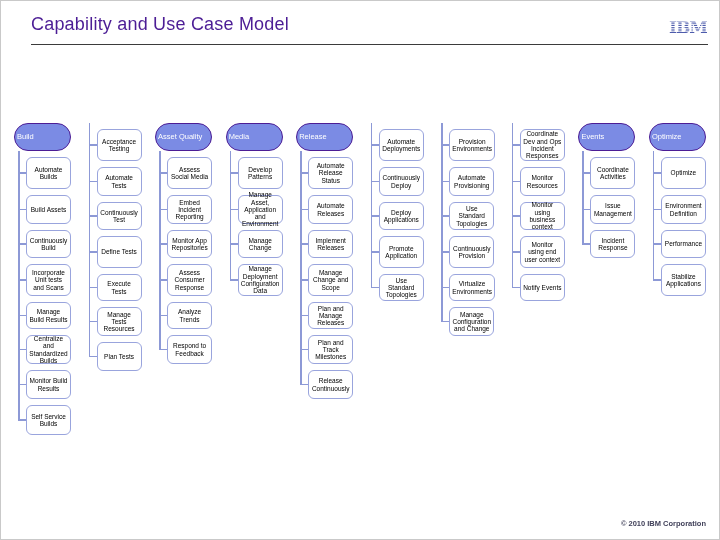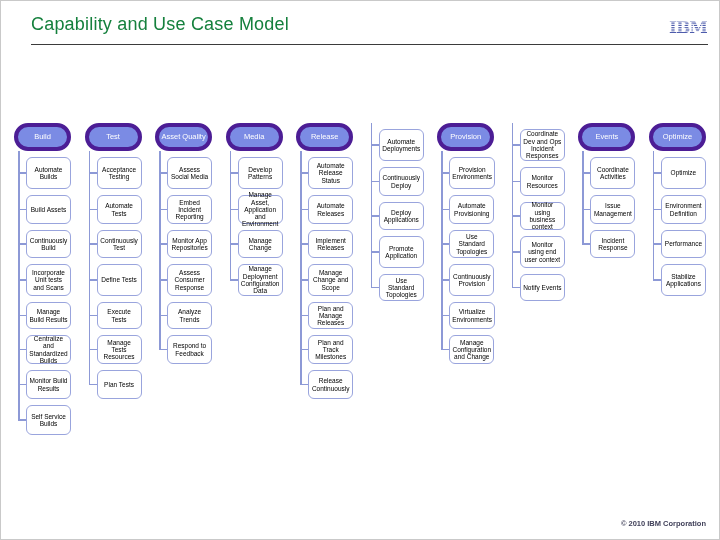--- a/index.html
+++ b/index.html
@@ -1,28 +1,28 @@
 <!DOCTYPE html>
 <html><head>
 <meta charset="utf-8">
 <style>
   html,body{margin:0;padding:0;background:#e8e8e8;}
   body{width:720px;height:540px;font-family:"Liberation Sans", sans-serif;}
   .slide{position:relative;width:720px;height:540px;background:#ffffff;border:1px solid #c9c9c9;box-sizing:border-box;overflow:hidden;}
 
   
-  .title{position:absolute;left:30px;top:13px;margin:0;font-size:18px;font-weight:400;color:#15803d;letter-spacing:.2px;}
+  .title{position:absolute;left:30px;top:13px;margin:0;font-size:18px;font-weight:400;color:#4c1d95;letter-spacing:.2px;}
   .title-rule{position:absolute;left:30px;top:43px;width:677px;height:1px;background:#3b3b3b;}
   .ibm-logo{position:absolute;right:12px;top:17px;}
 
   
   .diagram{position:absolute;left:13px;top:122px;right:13px;display:flex;justify-content:space-between;}
   .column{width:57px;display:flex;flex-direction:column;}
-  .stage-header{height:28px;background:#7b8be4;border:4px solid #4c1d95;border-radius:14px;color:#ffffff;
-    display:flex;align-items:center;justify-content:center;text-align:center;
+  .stage-header{height:28px;background:#7b8be4;border:1px solid #4c1d95;border-radius:14px;color:#ffffff;
+    display:flex;align-items:center;justify-content:flex-start;text-align:center;
     font-size:7.5px;line-height:1.15;padding:0 2px;box-sizing:border-box;}
   .slots{position:relative;margin-top:6px;}
   .slots::before{content:"";position:absolute;left:4px;top:-6px;width:1.5px;height:6px;background:#8d99d6;}
   .slot{position:relative;display:flex;}
   .slot::before{content:"";position:absolute;left:4px;top:0;bottom:0;width:1.5px;background:#8d99d6;}
   .slot:last-child::before{bottom:auto;height:calc(50% - 3px);}
   .slot::after{content:"";position:absolute;left:4px;top:calc(50% - 3.7px);width:8px;height:1.5px;background:#8d99d6;}
   .box{flex:1;margin-left:12px;margin-bottom:6px;background:#ffffff;border:1.5px solid #99a4dd;border-radius:6px;
     display:flex;align-items:center;justify-content:center;text-align:center;
     font-size:6.5px;line-height:1.12;color:#000000;padding:1px 2px;box-sizing:border-box;z-index:1;}
@@ -101,23 +101,20 @@
 
   <div class="slot row-8">
     <div class="box">
       <span class="cap-label">Self Service Builds</span>
     </div>
   </div>
 </div>
   </div>
 
   <div class="column">
-    <div class="stage-header">
-      <span class="stage-label">Test</span>
-    </div>
     <div class="slots">
   <div class="slot row-1">
     <div class="box">
       <span class="cap-label">Acceptance Testing</span>
     </div>
   </div>
 
   <div class="slot row-2">
     <div class="box">
       <span class="cap-label">Automate Tests</span>
@@ -307,23 +304,20 @@
 
   <div class="slot row-5">
     <div class="box">
       <span class="cap-label">Use Standard Topologies</span>
     </div>
   </div>
 </div>
   </div>
 
   <div class="column">
-    <div class="stage-header">
-      <span class="stage-label">Provision</span>
-    </div>
     <div class="slots">
   <div class="slot row-1">
     <div class="box">
       <span class="cap-label">Provision Environments</span>
     </div>
   </div>
 
   <div class="slot row-2">
     <div class="box">
       <span class="cap-label">Automate Provisioning</span>

